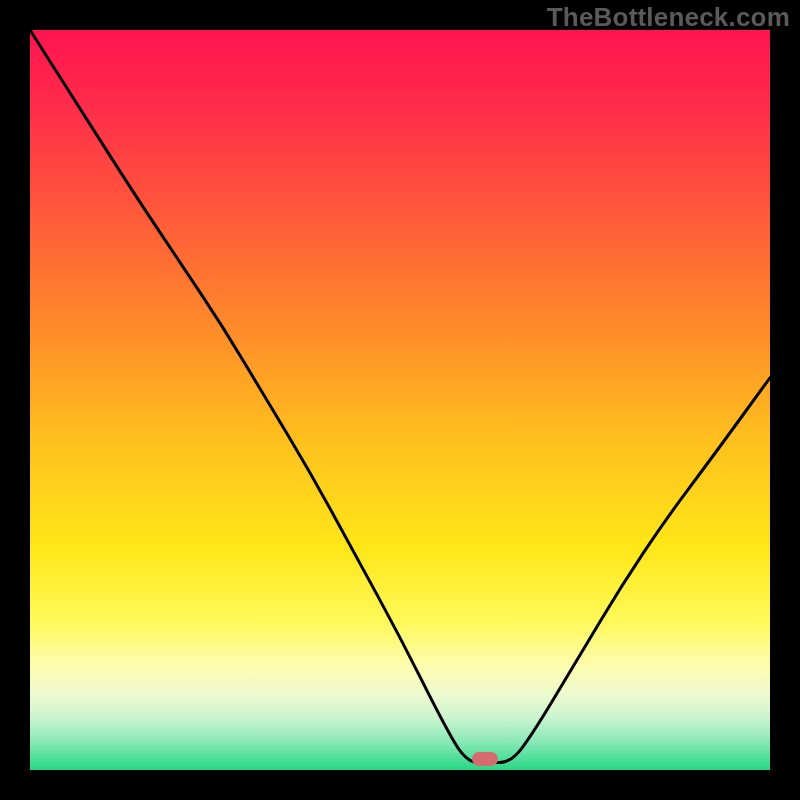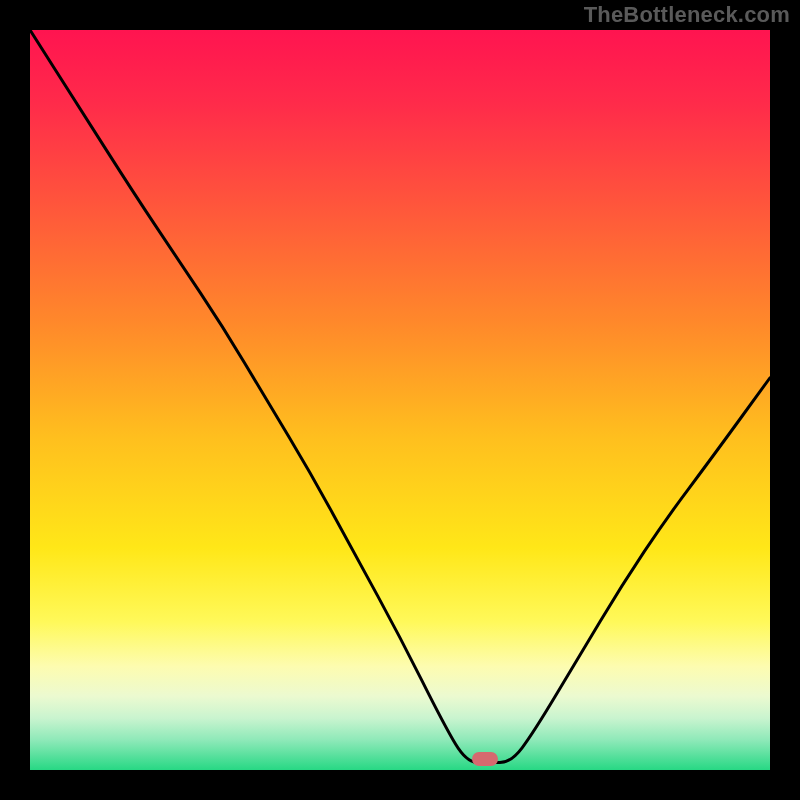--- a/index.html
+++ b/index.html
@@ -15,21 +15,21 @@
     position: relative;
     width: 800px;
     height: 800px;
     background: #000;
   }
   .watermark {
     position: absolute;
     top: 2px;
     right: 10px;
     color: #5a5a5a;
-    font-size: 22px;
+    font-size: 26px;
     font-weight: 600;
     letter-spacing: 0.2px;
     z-index: 5;
   }
   .plot {
     position: absolute;
     left: 30px;
     top: 30px;
     width: 740px;
     height: 740px;

